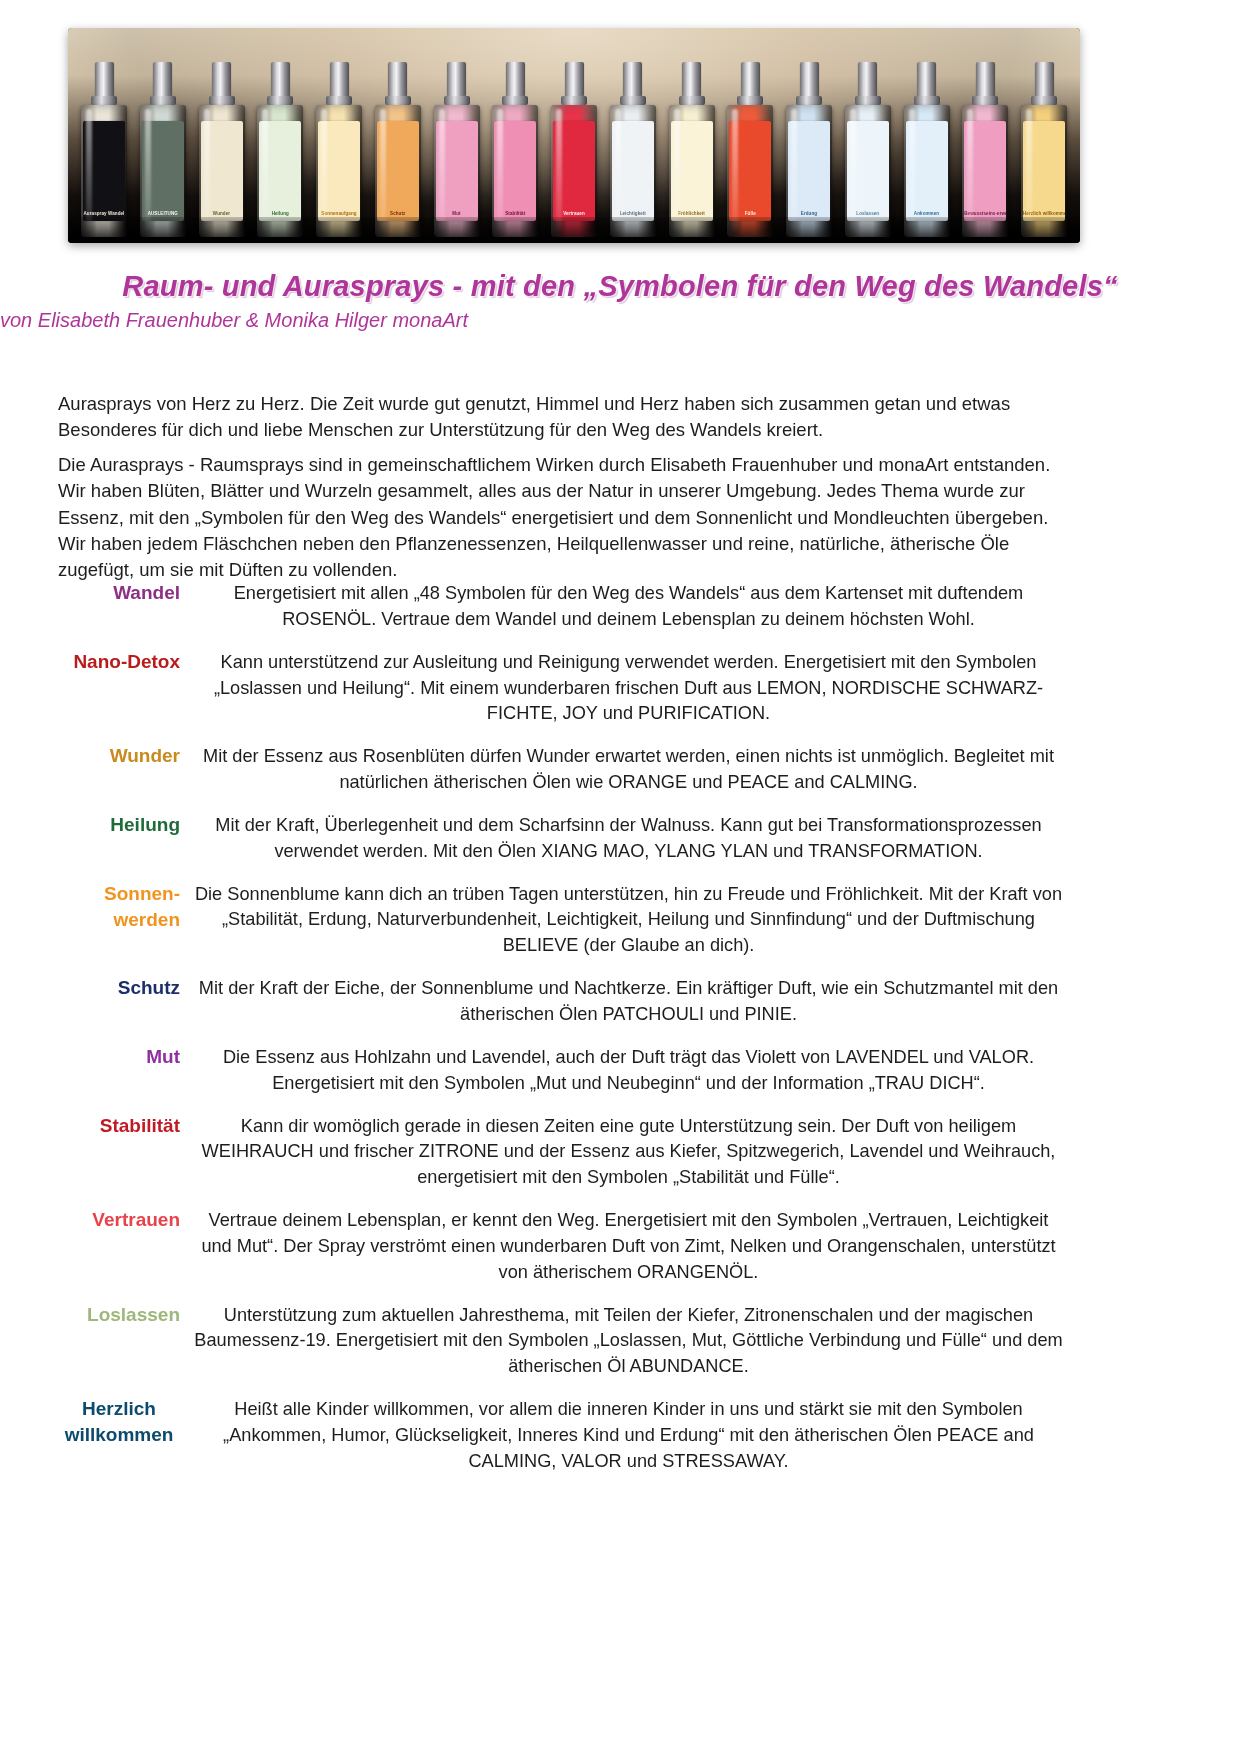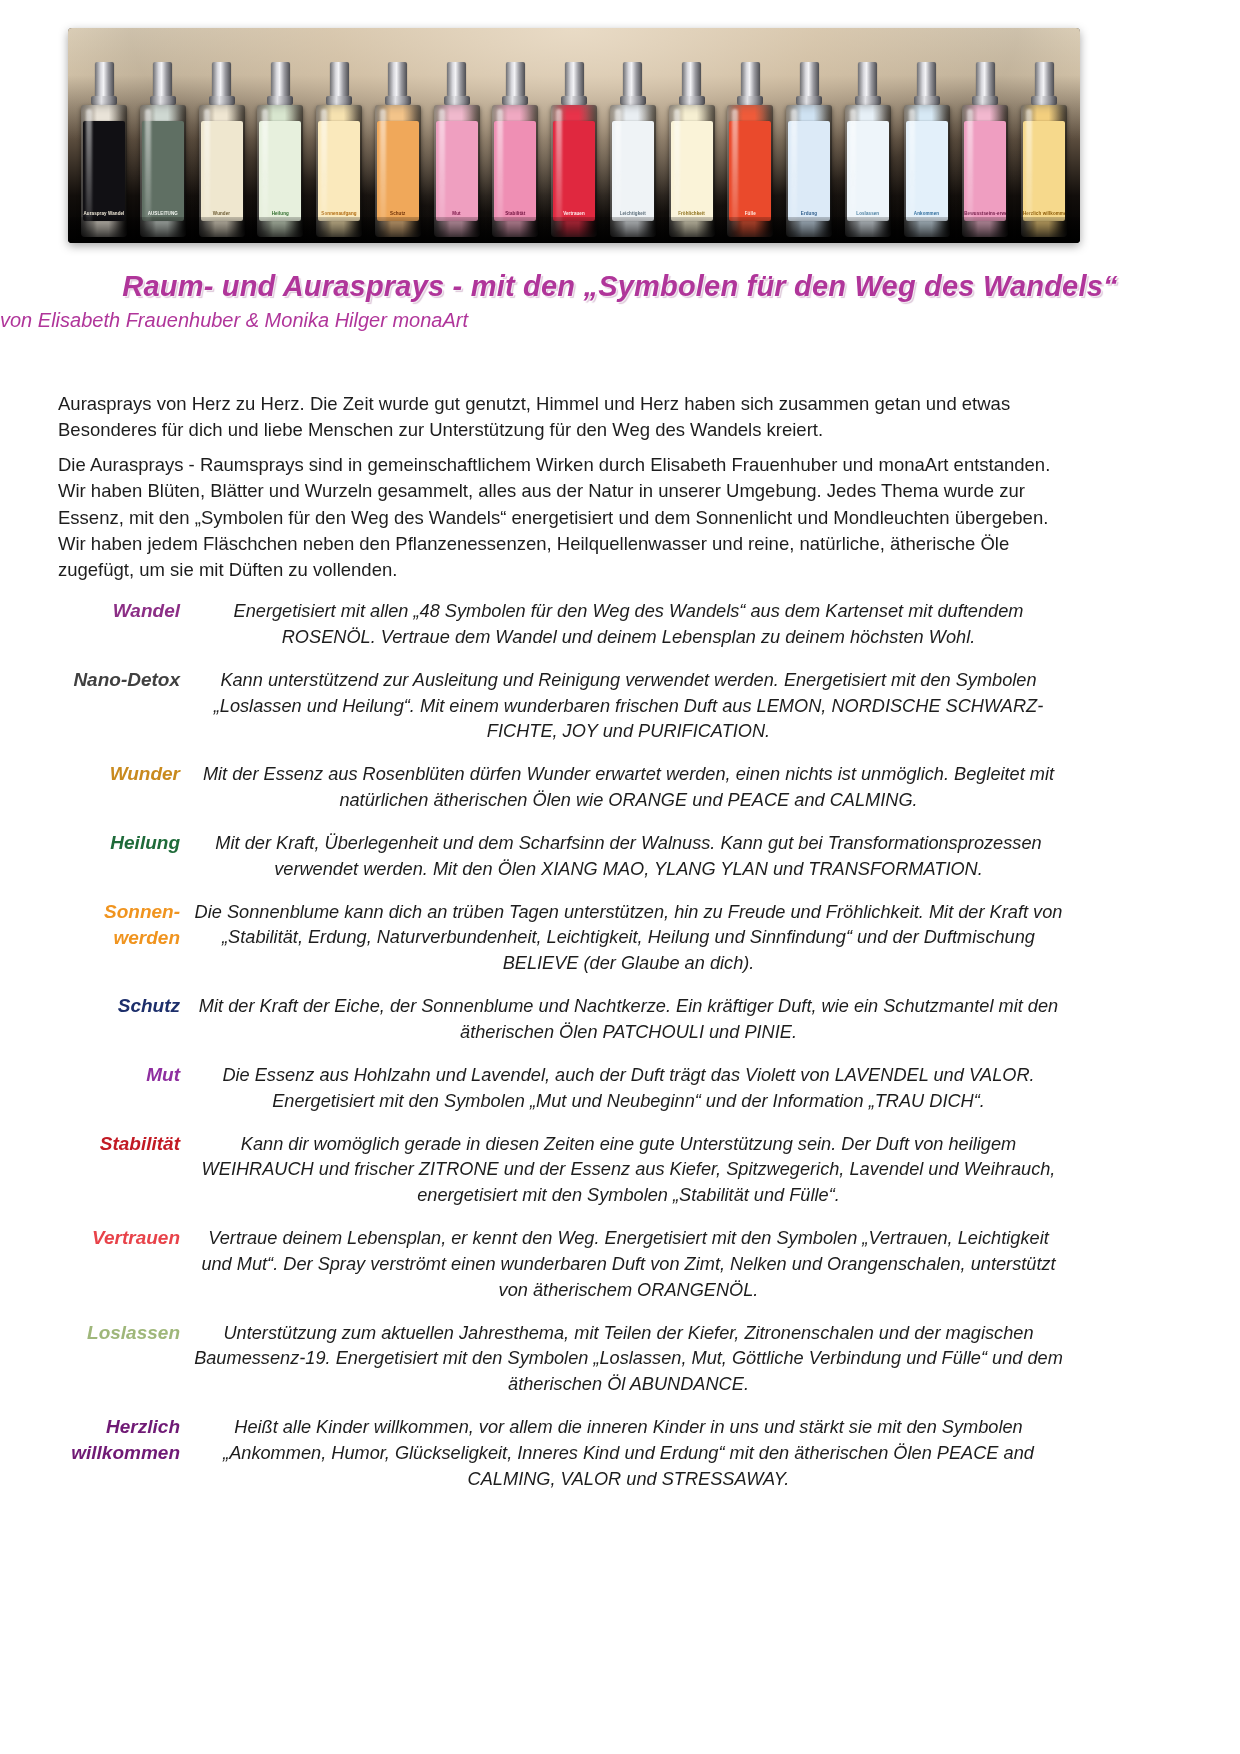--- a/index.html
+++ b/index.html
@@ -148,23 +148,22 @@
     line-height: 1.42;
     color: #1d1d1d;
   }
   #intro1 { top: 370px; margin-top: 21px; }
   #intro2 { top: 452px; }
 
   
   .entries {
     position: absolute;
     left: 58px;
-    top: 598px;
+    top: 580px;
     width: 1005px;
-    font-style: italic;
   }
   .entry {
     display: flex;
     align-items: flex-start;
     margin-bottom: 16px;
   }
   .entry-name {
     width: 136px;
     flex: 0 0 136px;
     text-align: right;
@@ -371,21 +370,21 @@
 
 <div class="intro" id="intro1">Aurasprays von Herz zu Herz. Die Zeit wurde gut genutzt, Himmel und Herz haben sich zusammen getan  und etwas Besonderes für dich und liebe Menschen zur Unterstützung für den Weg des Wandels kreiert.</div>
 <div class="intro" id="intro2">Die  Aurasprays - Raumsprays sind in gemeinschaftlichem Wirken durch Elisabeth Frauenhuber und monaArt entstanden. Wir haben Blüten, Blätter und Wurzeln gesammelt, alles aus der Natur in unserer Umgebung. Jedes Thema wurde zur Essenz, mit den „Symbolen für den Weg des Wandels“ energetisiert und dem Sonnenlicht und Mondleuchten übergeben. Wir haben jedem Fläschchen neben den Pflanzenessenzen, Heilquellenwasser und reine, natürliche, ätherische Öle zugefügt, um sie mit Düften zu vollenden.</div>
 
 <div class="entries">
     <div class="entry">
       <div class="entry-name shadowed" style="color: rgb(140, 47, 134); white-space: pre-line;">Wandel</div>
       <div class="entry-text">Energetisiert mit allen „48 Symbolen für den Weg des Wandels“ aus dem Kartenset mit duftendem ROSENÖL. Vertraue dem Wandel und deinem Lebensplan zu deinem höchsten Wohl.</div>
     </div>
     <div class="entry">
-      <div class="entry-name shadowed" style="color: #404040; white-space: pre-line;">Nano-Detox</div>
+      <div class="entry-name shadowed" style="color: #b91c1c; white-space: pre-line;">Nano-Detox</div>
       <div class="entry-text">Kann unterstützend zur Ausleitung und Reinigung verwendet werden. Energetisiert mit den Symbolen „Loslassen und Heilung“. Mit einem wunderbaren frischen Duft aus LEMON, NORDISCHE SCHWARZ-FICHTE, JOY und PURIFICATION.</div>
     </div>
     <div class="entry">
       <div class="entry-name shadowed" style="color: rgb(201, 138, 30); white-space: pre-line;">Wunder</div>
       <div class="entry-text">Mit der Essenz aus Rosenblüten dürfen Wunder erwartet werden, einen nichts ist unmöglich. Begleitet mit natürlichen ätherischen Ölen wie ORANGE und PEACE and CALMING.</div>
     </div>
     <div class="entry">
       <div class="entry-name shadowed" style="color: rgb(31, 107, 58); white-space: pre-line;">Heilung</div>
       <div class="entry-text">Mit der Kraft, Überlegenheit und dem Scharfsinn der Walnuss. Kann gut bei Transformationsprozessen verwendet werden. Mit den Ölen XIANG MAO, YLANG YLAN und TRANSFORMATION.</div>
     </div>
@@ -408,17 +407,17 @@
     </div>
     <div class="entry">
       <div class="entry-name shadowed" style="color: rgb(232, 67, 74); white-space: pre-line;">Vertrauen</div>
       <div class="entry-text">Vertraue deinem Lebensplan, er kennt den Weg. Energetisiert mit den Symbolen „Vertrauen, Leichtigkeit und Mut“. Der Spray verströmt einen wunderbaren Duft von Zimt, Nelken und Orangenschalen, unterstützt von ätherischem ORANGENÖL.</div>
     </div>
     <div class="entry">
       <div class="entry-name shadowed" style="color: rgb(159, 183, 122); white-space: pre-line;">Loslassen</div>
       <div class="entry-text">Unterstützung zum aktuellen Jahresthema, mit Teilen der Kiefer, Zitronenschalen und der magischen Baumessenz-19. Energetisiert mit den Symbolen „Loslassen, Mut, Göttliche Verbindung und Fülle“ und dem ätherischen Öl ABUNDANCE.</div>
     </div>
     <div class="entry">
-      <div class="entry-name shadowed" style="color: #701a75; white-space: pre-line;">Herzlich
+      <div class="entry-name shadowed" style="color: #0c4a6e; white-space: pre-line; text-align: center;">Herzlich
 willkommen</div>
       <div class="entry-text">Heißt alle Kinder willkommen, vor allem die inneren Kinder in uns und stärkt sie mit den Symbolen „Ankommen, Humor, Glückseligkeit, Inneres Kind und Erdung“ mit den ätherischen Ölen PEACE and CALMING, VALOR und STRESSAWAY.</div>
     </div>
   </div>
 
 </body></html>

